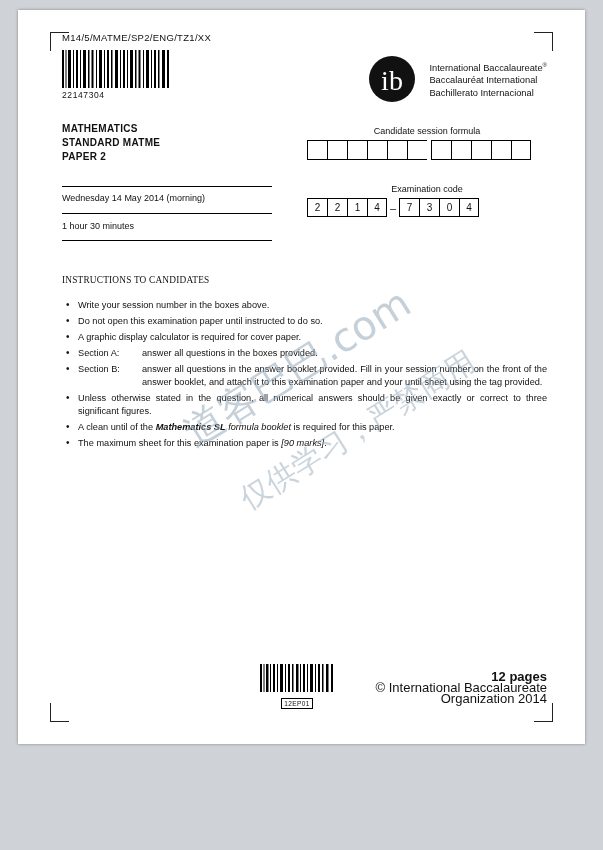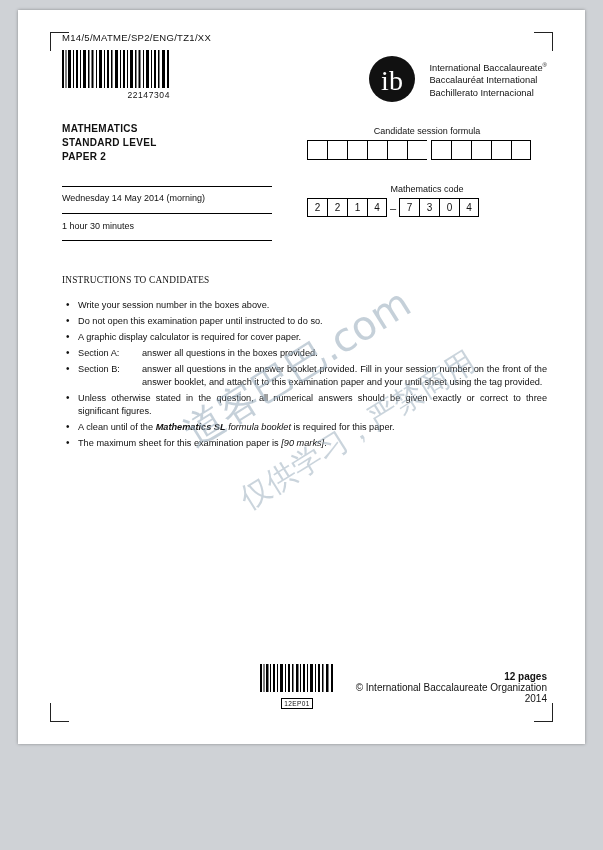--- a/index.html
+++ b/index.html
@@ -50,21 +50,21 @@
 
   
   .barcode {
     height: 38px;
     width: 108px;
     display: block;
   }
   .barcode-num {
     font-size: 8.5px;
     letter-spacing: 0.6px;
-    text-align: right;
+    text-align: left;
     width: 108px;
     margin-top: 2px;
     color: #111;
   }
 
   .top-row {
     display: flex;
     justify-content: space-between;
     align-items: flex-start;
   }
@@ -286,21 +286,21 @@
     font-size: 6.5px;
     border: 1px solid #000;
     padding: 1px 2px;
     margin-top: 2px;
     display: inline-block;
     letter-spacing: 0.4px;
     color: #111;
   }
   .footer-right {
     text-align: right;
-    font-size: 10px;
+    font-size: 13px;
     line-height: 11px;
     color: #111;
     padding-bottom: 6px;
   }
   .footer-right .pages { font-weight: bold; }
 </style>
 </head>
 <body>
 
 <div class="page">
@@ -361,21 +361,21 @@
           <div>Bachillerato Internacional</div>
         </div>
       </div>
 
     </div>
 
     <div class="mid-area">
 
       <div class="subject-block">
         <div>MATHEMATICS</div>
-        <div>STANDARD LEVEL</div>
+        <div>STANDARD MATME</div>
         <div>PAPER 2</div>
       </div>
 
       <div class="dateline">Wednesday 14 May 2014 (morning)</div>
       <div class="duration">1 hour 30 minutes</div>
       <div class="ruled-under"></div>
 
       <div class="cand-block">
         <div class="cand-label">Candidate session formula</div>
         <div class="boxes">
@@ -387,21 +387,21 @@
           <div class="cell"></div>
           <div class="cell gap"></div>
           <div class="cell"></div>
           <div class="cell"></div>
           <div class="cell"></div>
           <div class="cell"></div>
         </div>
       </div>
 
       <div class="exam-block">
-        <div class="exam-label">Mathematics code</div>
+        <div class="exam-label">Examination code</div>
         <div class="exam-row">
           <div class="grp grp1">
             <div class="exam-cell">2</div>
             <div class="exam-cell">2</div>
             <div class="exam-cell">1</div>
             <div class="exam-cell">4</div>
           </div>
           <div class="dash">–</div>
           <div class="grp grp2">
             <div class="exam-cell">7</div>

